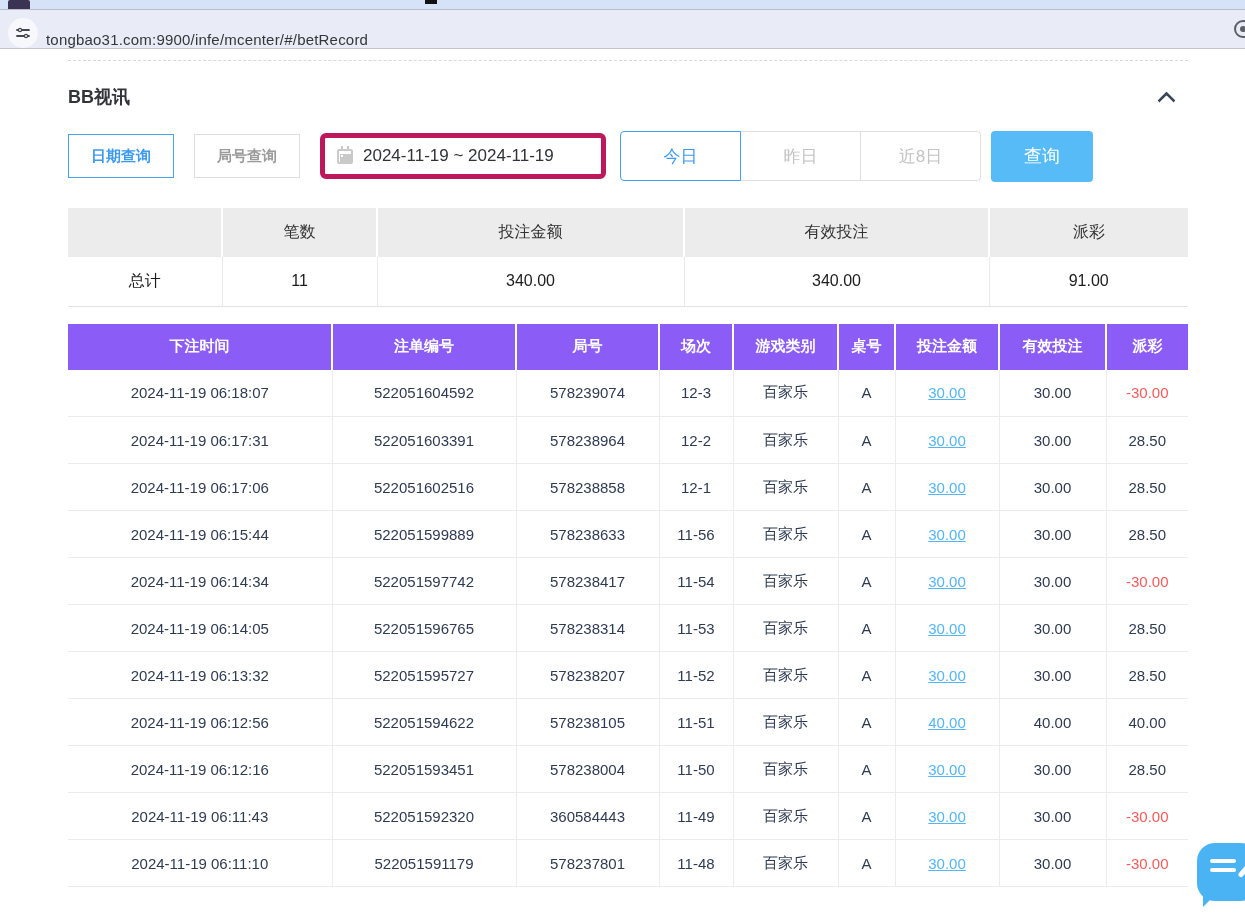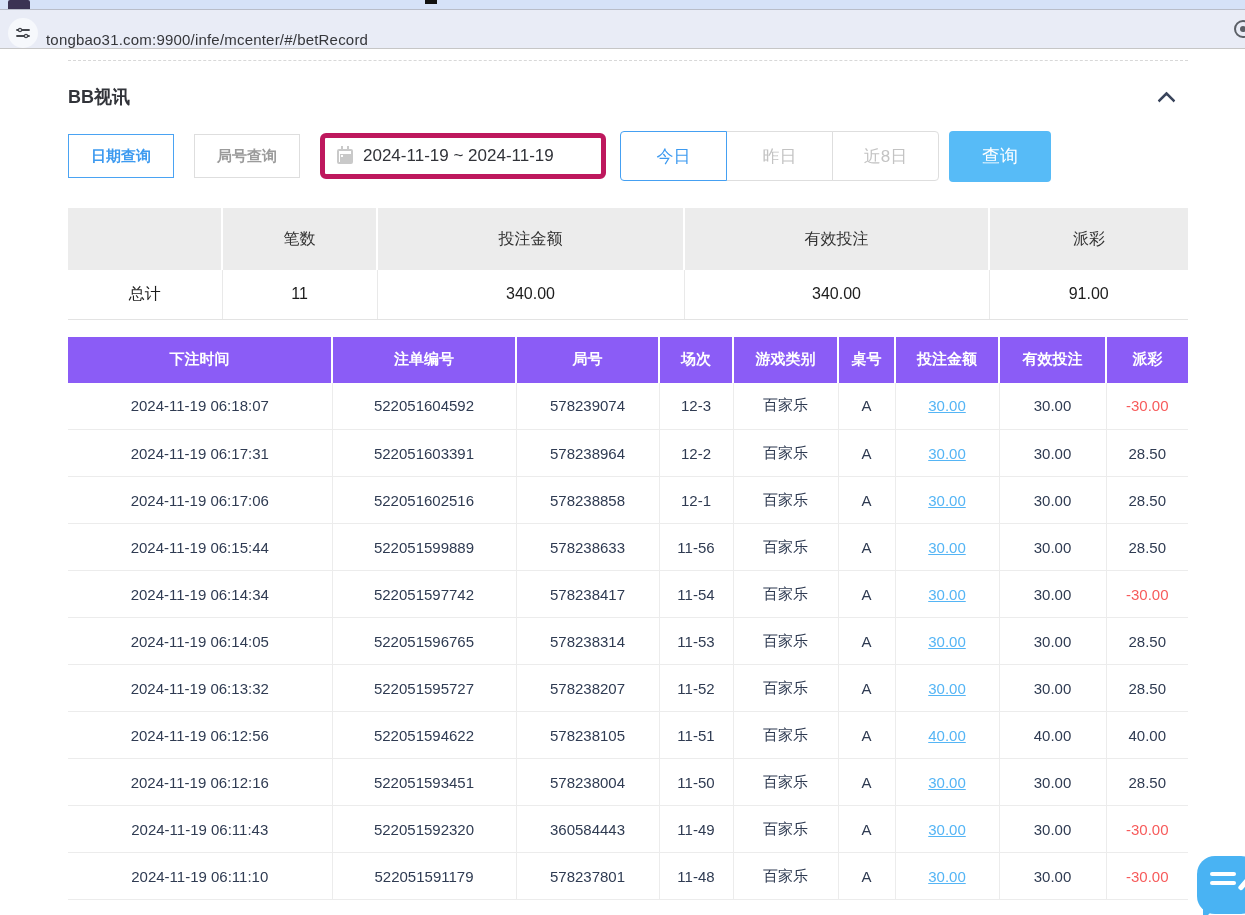--- a/index.html
+++ b/index.html
@@ -37,32 +37,32 @@
   .date-input { display:flex; align-items:center; height:46px; width:286px; margin-left:20px;
     border:5px solid #be185d; border-radius:6px; background:#fff; cursor:pointer; padding:0 12px; }
   .calendar-icon { width:16px; height:15px; position:relative; margin-right:10px; flex:none;
     border:2px solid #c9c9c9; border-radius:2px; }
   .calendar-icon::before { content:""; position:absolute; left:2px; top:-5px; width:2px; height:4px; background:#c9c9c9; box-shadow:6px 0 0 #c9c9c9; }
   .calendar-icon::after { content:""; position:absolute; left:2px; top:4px; width:2px; height:2px; color:#c9c9c9;
     box-shadow:0 0 0 1px #c9c9c9, 4px 0 0 1px #c9c9c9, 8px 0 0 1px #c9c9c9, 0 4px 0 1px #c9c9c9, 4px 4px 0 1px #c9c9c9, 8px 4px 0 1px #c9c9c9; }
   .date-value { font-size:17px; color:#303238; white-space:nowrap; }
 
   .quick-group { display:flex; margin-left:14px; }
-  .quick-btn { height:50px; width:107px; background:#fff; border:1px solid #dedede; font-size:17px; color:#c3c3c3; cursor:pointer; margin-left:-1px; }
+  .quick-btn { height:50px; width:121px; background:#fff; border:1px solid #dedede; font-size:17px; color:#c3c3c3; cursor:pointer; margin-left:-1px; }
   .quick-btn:first-child { border-radius:4px 0 0 4px; margin-left:0; }
   .quick-btn:last-child { border-radius:0 4px 4px 0; }
   .quick-btn.active { border:1px solid #45a0f2; color:#3d9af0; position:relative; z-index:2; }
 
   .search-btn { height:51px; width:102px; margin-left:10px; border:none; border-radius:4px;
     background:#57bbf7; color:#fff; font-size:18px; cursor:pointer; }
 
   
   table { border-collapse:collapse; table-layout:fixed; width:1120px; }
   .summary { margin-top:27px; }
-  .summary th { height:62px; background:#ececec; font-size:16px; font-weight:normal; color:#333; border-left:2px solid #fff; }
+  .summary th { height:49px; background:#ececec; font-size:16px; font-weight:normal; color:#333; border-left:2px solid #fff; }
   .summary th:first-child { border-left:none; }
   .summary td { height:49px; background:#fff; text-align:center; font-size:16px; color:#1c1c1c; border-left:1px solid #e9e9e9; border-bottom:1px solid #e3e3e3; }
   .summary td:first-child { border-left:none; }
 
   
   .records { margin-top:17px; }
   .records th { height:46px; background:#8b5cf6; color:#fff; font-size:15px; font-weight:bold; border-left:2px solid #fff; }
   .records th:first-child { border-left:none; }
   .records td { height:47px; text-align:center; font-size:15px; color:#2f3b52; background:#fff;
     border-left:1px solid #ececec; border-bottom:1px solid #ececec; }

